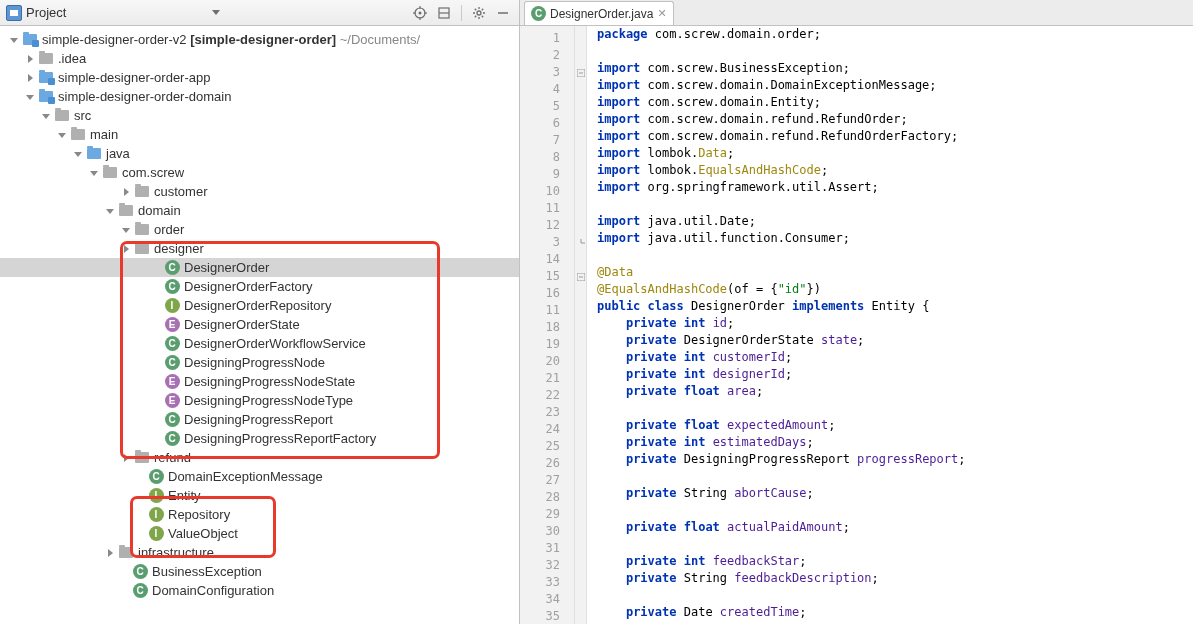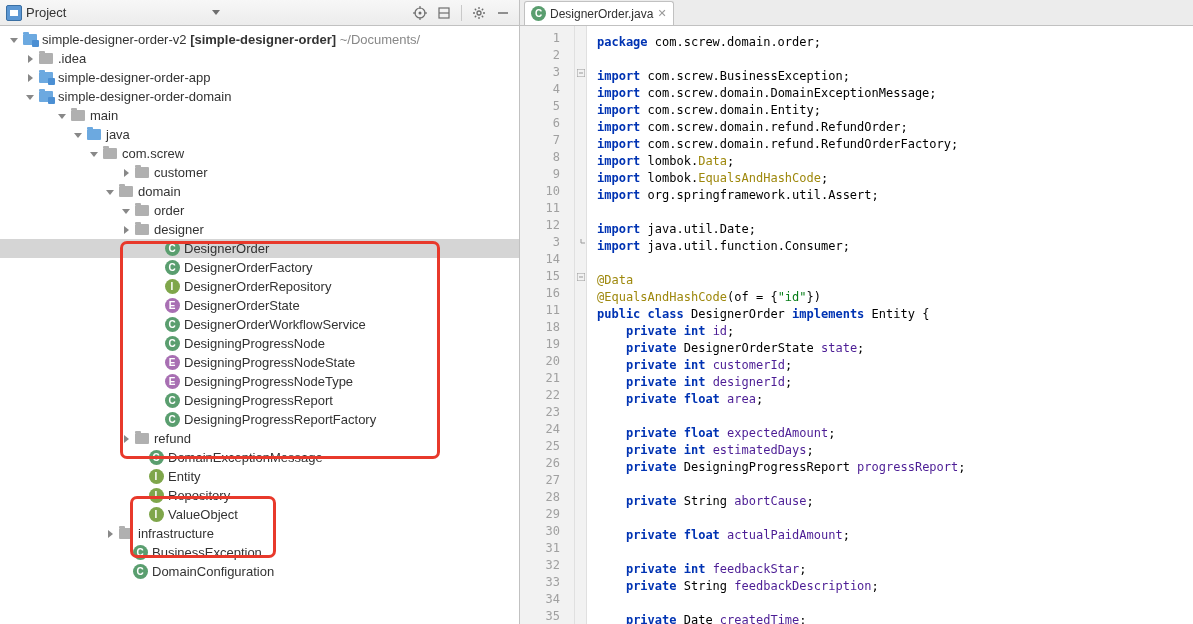--- a/index.html
+++ b/index.html
@@ -41,21 +41,21 @@
 .hl-box { position: absolute; border: 3px solid #e8392b; border-radius: 7px; pointer-events: none; }
 .editor-pane { flex: 1; display: flex; flex-direction: column; background: #fff; }
 .editor-tabs { height: 26px; background: #ececec; border-bottom: 1px solid #c1c1c1; display: flex; align-items: flex-end; padding-left: 4px; }
 .editor-tab { height: 24px; background: #fff; border: 1px solid #c1c1c1; border-bottom: none; border-radius: 3px 3px 0 0; display: flex; align-items: center; padding: 0 6px; gap: 4px; font-size: 12px; }
 .tab-close { color: #999; cursor: pointer; font-size: 11px; }
 .editor-body { flex: 1; display: flex; overflow: hidden; }
 .gutter { width: 55px; background: #f2f2f2; border-right: 1px solid #e0e0e0; text-align: right; padding: 4px 14px 4px 4px; color: #a0a0a0; font-family: "Menlo", "Consolas", monospace; font-size: 12px; line-height: 17px; position: relative; }
 .fold-col { width: 12px; background: #f2f2f2; border-right: 1px solid #e0e0e0; padding-top: 4px; font-family: monospace; font-size: 10px; line-height: 17px; color: #999; }
 .fold-mark { height: 17px; display: flex; align-items: center; justify-content: center; }
 .fold-mark svg { width: 8px; height: 8px; }
-.code { flex: 1; padding: 8px 0 4px 10px; font-family: "Menlo", "Consolas", monospace; font-size: 12px; line-height: 17px; white-space: pre; color: #000; overflow: auto; }
+.code { flex: 1; padding: 0 0 4px 10px; font-family: "Menlo", "Consolas", monospace; font-size: 12px; line-height: 17px; white-space: pre; color: #000; overflow: auto; }
 .kw { color: #0033b3; font-weight: bold; }
 .ann { color: #9e880d; }
 .str { color: #067d17; }
 .fld { color: #4c1d95; }
 .cline { height: 17px; }
 </style>
 </head>
 <body>
 
 <div class="container">
@@ -137,20 +137,31 @@
         <span class="tw">
             <svg viewBox="0 0 8 8">
               <path d="M0 2 L4 7 L8 2 Z" fill="#888"></path>
             </svg>
           </span>
         <span class="node-icon">
             <span class="module-icon"></span>
           </span>
         <span class="node-label bold">simple-designer-order-domain</span>
       </div>
+      <div class="tree-row" style="--indent:40px">
+        <span class="tw">
+            <svg viewBox="0 0 8 8">
+              <path d="M0 2 L4 7 L8 2 Z" fill="#888"></path>
+            </svg>
+          </span>
+        <span class="node-icon">
+            <span class="folder-icon"></span>
+          </span>
+        <span class="node-label">src</span>
+      </div>
       <div class="tree-row" style="--indent:56px">
         <span class="tw">
             <svg viewBox="0 0 8 8">
               <path d="M0 2 L4 7 L8 2 Z" fill="#888"></path>
             </svg>
           </span>
         <span class="node-icon">
             <span class="folder-icon"></span>
           </span>
         <span class="node-label">main</span>

